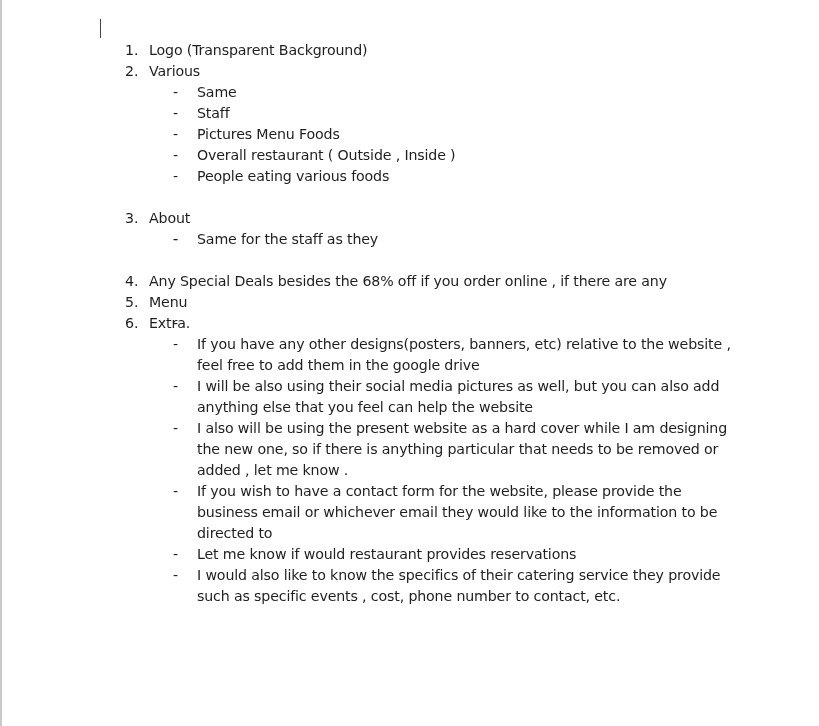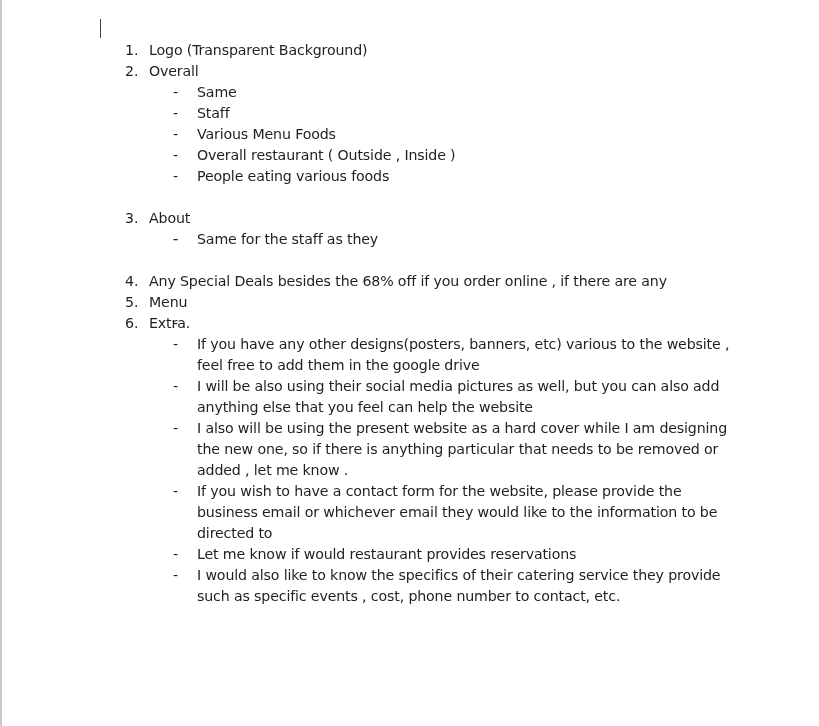--- a/index.html
+++ b/index.html
@@ -70,33 +70,33 @@
 
   <div class="doc">
 
     <div class="item">
       <span class="num">1.</span>
       <span>Logo (Transparent Background)</span>
     </div>
 
     <div class="item">
       <span class="num">2.</span>
-      <span>Overall</span>
+      <span>Various</span>
     </div>
     <div class="sub">
       <span class="dash">-</span>
       <span>Same</span>
     </div>
     <div class="sub">
       <span class="dash">-</span>
       <span>Staff</span>
     </div>
     <div class="sub">
       <span class="dash">-</span>
-      <span>Various Menu Foods</span>
+      <span>Pictures Menu Foods</span>
     </div>
     <div class="sub">
       <span class="dash">-</span>
       <span>Overall restaurant ( Outside , Inside )</span>
     </div>
     <div class="sub">
       <span class="dash">-</span>
       <span>People eating various foods</span>
     </div>
 
@@ -128,21 +128,21 @@
     <div class="sub">
       <span class="dash">-</span>
     </div>
 
     <div class="item">
       <span class="num">6.</span>
       <span>Extra.</span>
     </div>
     <div class="sub">
       <span class="dash">-</span>
-      <span>If you have any other designs(posters, banners, etc)  various to the website , feel free to add them in the google drive</span>
+      <span>If you have any other designs(posters, banners, etc)  relative to the website , feel free to add them in the google drive</span>
     </div>
     <div class="sub">
       <span class="dash">-</span>
       <span>I will be also using their social media pictures as well, but you can also add anything else that you feel can help the website</span>
     </div>
     <div class="sub">
       <span class="dash">-</span>
       <span>I also will be using the present website as a hard cover while I am designing the new one, so if there is anything particular that needs to be removed or added , let me know .</span>
     </div>
     <div class="sub">

